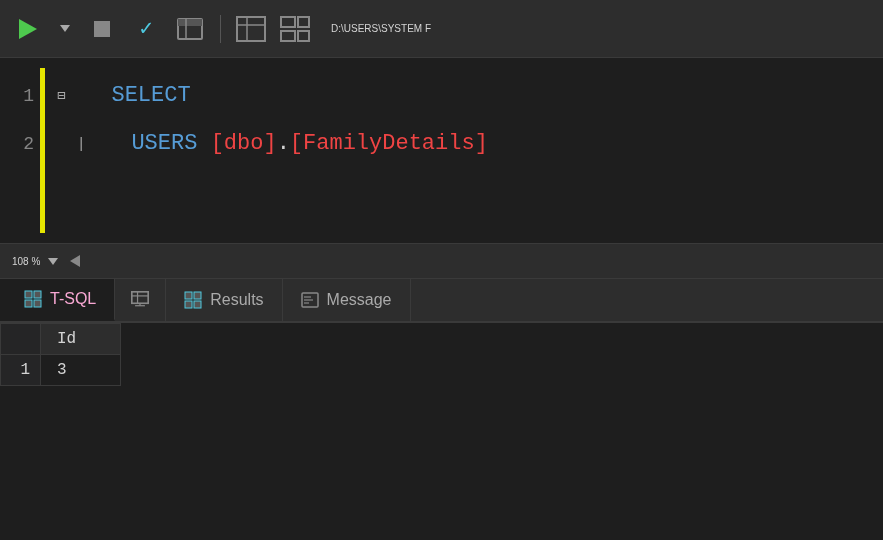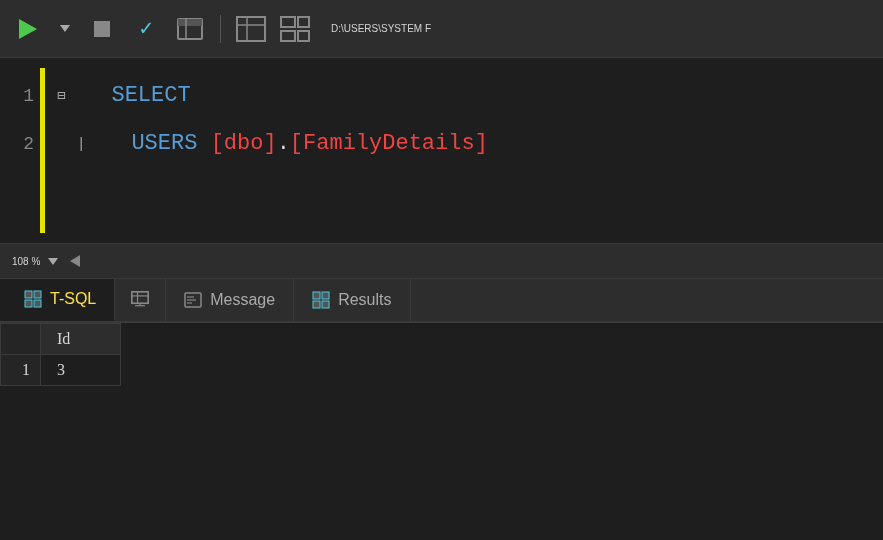--- a/index.html
+++ b/index.html
@@ -175,21 +175,21 @@
       gap: 8px;
       cursor: pointer;
       font-size: 16px;
       font-family: 'Segoe UI', sans-serif;
       color: #aaa;
       border-right: 1px solid #3a3a3a;
       position: relative;
     }
     .tab.active {
       background: #1e1e1e;
-      color: #fde047;
+      color: #f9a8d4;
       border-bottom: 2px solid #1e1e1e;
       padding-left: 24px;
     }
 
     .tab-icon {
       width: 18px;
       height: 18px;
       display: inline-flex;
       align-items: center;
       justify-content: center;
@@ -197,21 +197,21 @@
 
     
     .results-area {
       background: #1e1e1e;
       flex: 1;
       overflow: auto;
     }
 
     .results-table {
       border-collapse: collapse;
-      font-family: Liberation Serif, serif;
+      font-family: Liberation Mono, monospace;
       font-size: 16px;
     }
 
     .results-table th {
       background: #2d2d2d;
       color: #d4d4d4;
       border: 1px solid #3a3a3a;
       padding: 6px 16px;
       text-align: left;
       font-weight: normal;
@@ -342,39 +342,39 @@
         <line x1="8" y1="1" x2="8" y2="15" stroke="#888" stroke-width="1.5"></line>
         <line x1="5" y1="18" x2="17" y2="18" stroke="#888" stroke-width="1.5"></line>
         <line x1="11" y1="15" x2="11" y2="18" stroke="#888" stroke-width="1.5"></line>
       </svg>
     </span>
   </div>
 
   <div class="tab">
     <span class="tab-icon">
       <svg width="18" height="18" viewBox="0 0 18 18">
+        <rect x="1" y="1" width="7" height="7" fill="#555" stroke="#4ec9e0" stroke-width="1"></rect>
+        <rect x="10" y="1" width="7" height="7" fill="#555" stroke="#4ec9e0" stroke-width="1"></rect>
+        <rect x="1" y="10" width="7" height="7" fill="#555" stroke="#4ec9e0" stroke-width="1"></rect>
+        <rect x="10" y="10" width="7" height="7" fill="#555" stroke="#4ec9e0" stroke-width="1"></rect>
+      </svg>
+    </span>
+    <span>Results</span>
+  </div>
+
+  <div class="tab">
+    <span class="tab-icon">
+      <svg width="18" height="18" viewBox="0 0 18 18">
         <rect x="1" y="2" width="16" height="14" fill="none" stroke="#888" stroke-width="1.5" rx="1"></rect>
         <line x1="3" y1="6" x2="10" y2="6" stroke="#888" stroke-width="1.2"></line>
         <line x1="3" y1="9" x2="12" y2="9" stroke="#888" stroke-width="1.2"></line>
         <line x1="3" y1="12" x2="8" y2="12" stroke="#888" stroke-width="1.2"></line>
       </svg>
     </span>
     <span>Message</span>
-  </div>
-
-  <div class="tab">
-    <span class="tab-icon">
-      <svg width="18" height="18" viewBox="0 0 18 18">
-        <rect x="1" y="1" width="7" height="7" fill="#555" stroke="#4ec9e0" stroke-width="1"></rect>
-        <rect x="10" y="1" width="7" height="7" fill="#555" stroke="#4ec9e0" stroke-width="1"></rect>
-        <rect x="1" y="10" width="7" height="7" fill="#555" stroke="#4ec9e0" stroke-width="1"></rect>
-        <rect x="10" y="10" width="7" height="7" fill="#555" stroke="#4ec9e0" stroke-width="1"></rect>
-      </svg>
-    </span>
-    <span>Results</span>
   </div>
 </div>
 
 <div class="results-area">
   <table class="results-table">
     <thead>
       <tr>
         <th class="row-number-col"></th>
         <th>Id</th>
       </tr>

